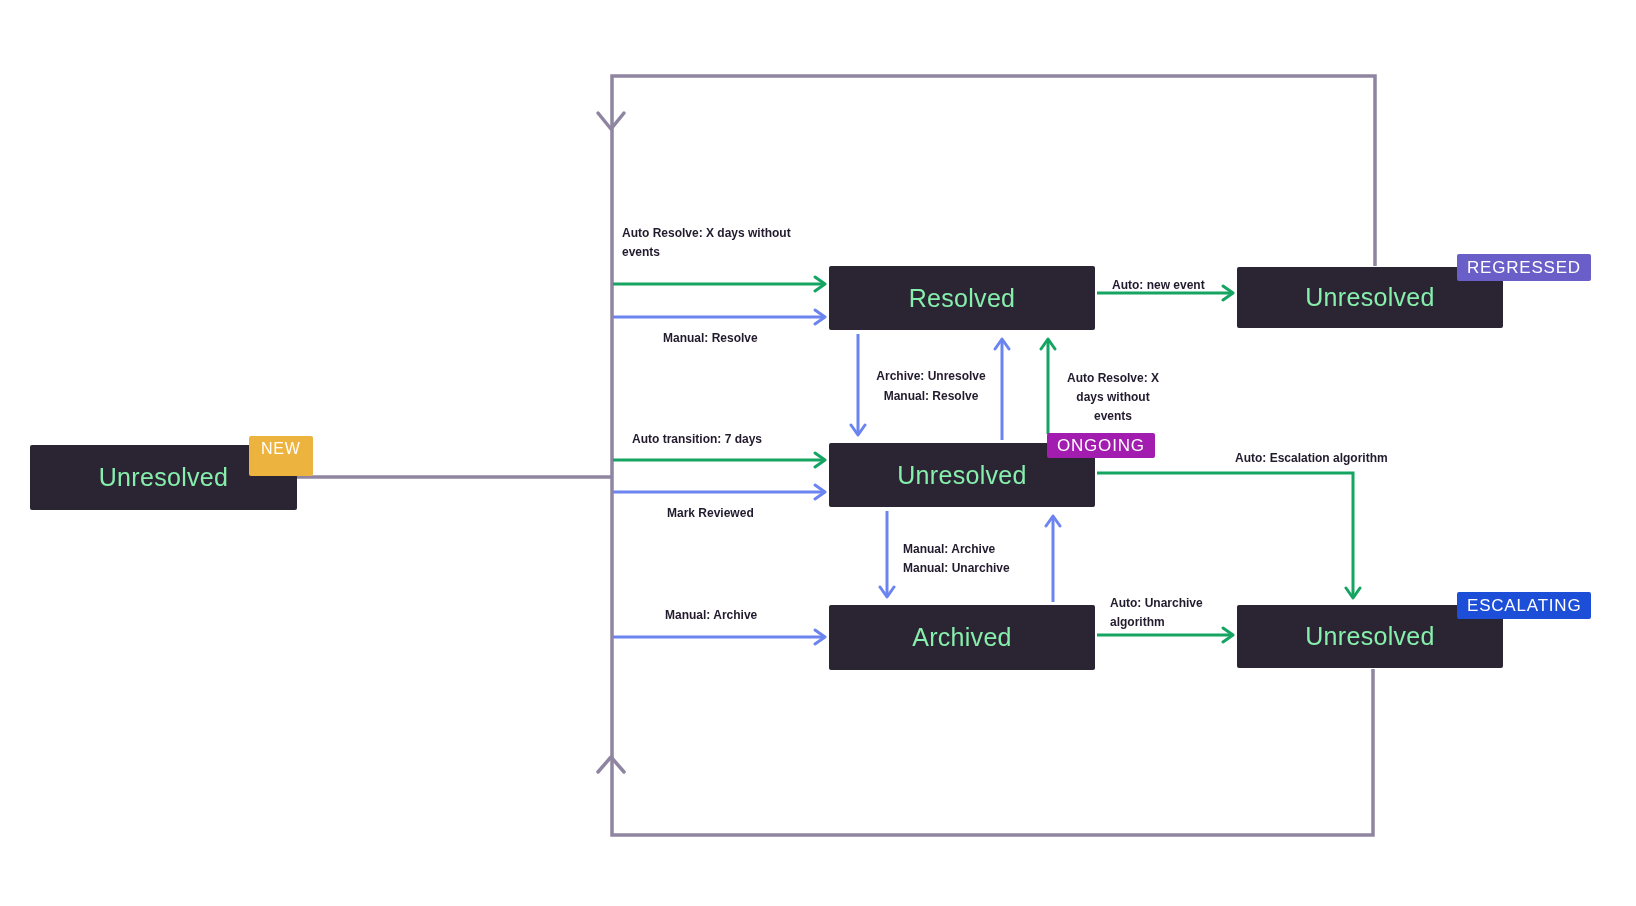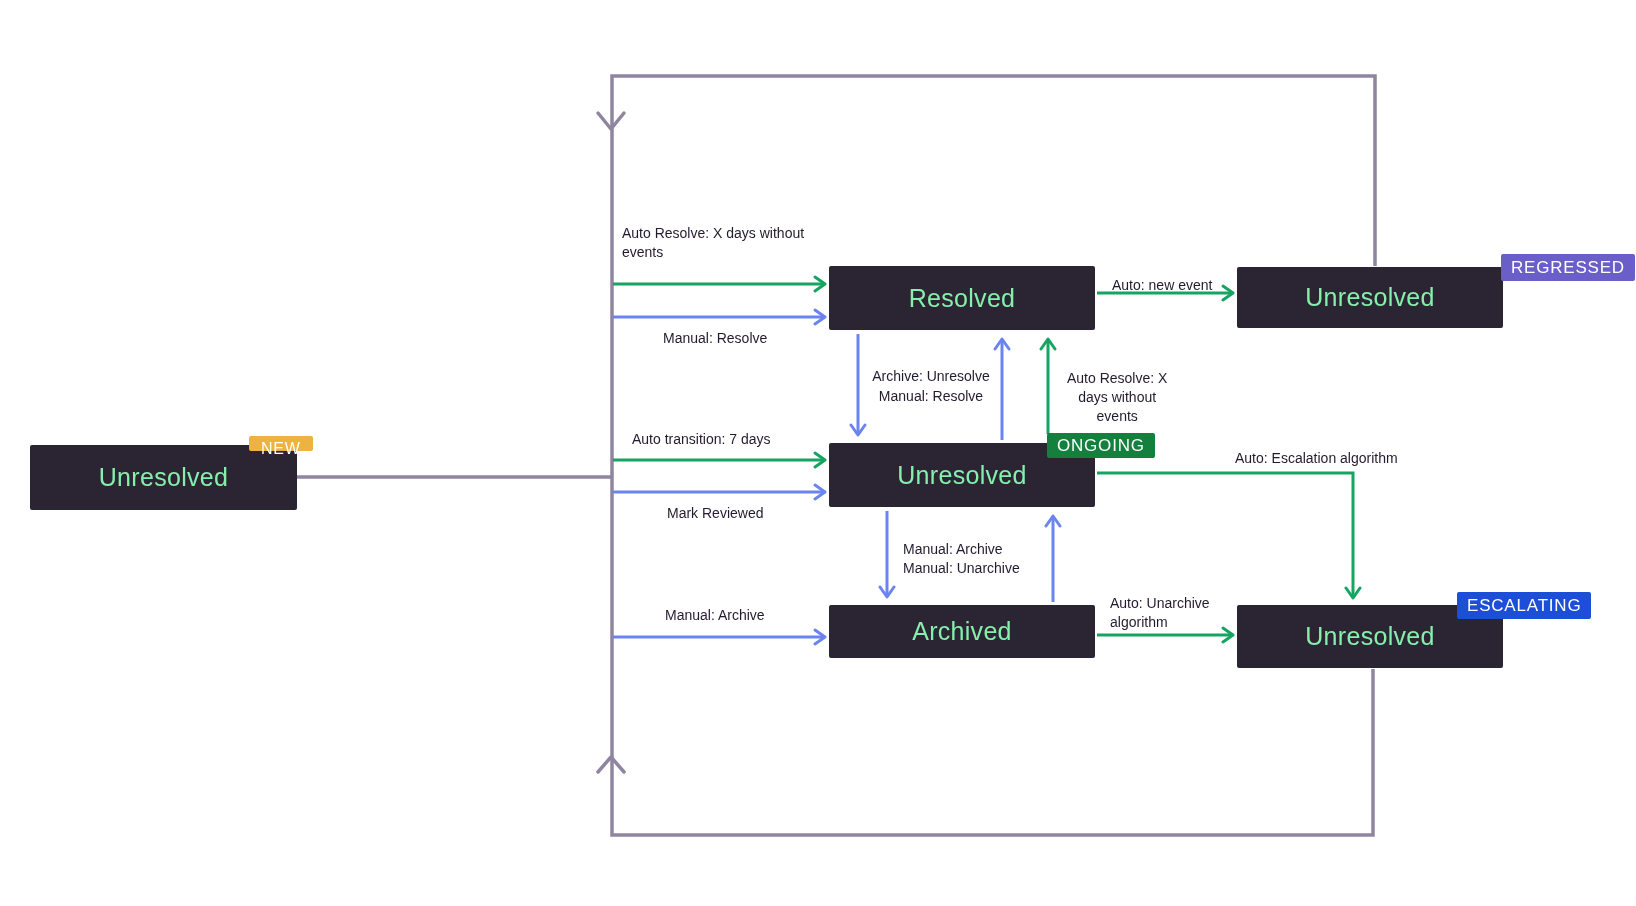--- a/index.html
+++ b/index.html
@@ -17,40 +17,40 @@
     background: #2B2433;
     color: #86efac;
     display: flex; align-items: center; justify-content: center;
     font-size: 25px; font-weight: 500; letter-spacing: 0.3px;
     border-radius: 2px;
   }
   .state-new        { left: 30px;   top: 445px; width: 267px; height: 65px; }
   .state-resolved   { left: 829px;  top: 266px; width: 266px; height: 64px; }
   .state-regressed  { left: 1237px; top: 267px; width: 266px; height: 61px; }
   .state-ongoing    { left: 829px;  top: 443px; width: 266px; height: 64px; }
-  .state-archived   { left: 829px;  top: 605px; width: 266px; height: 53px; }
+  .state-archived   { left: 829px;  top: 605px; width: 266px; height: 65px; }
   .state-escalating { left: 1237px; top: 605px; width: 266px; height: 63px; }
 
   .badge {
     position: absolute;
     color: #ffffff; font-weight: 500;
     letter-spacing: 0.8px;
     padding: 0 10px;
     border-radius: 2px;
     white-space: nowrap;
     z-index: 5;
   }
-  .badge-new        { left: 249px;  top: 436px; height: 15px; line-height: 25px; font-size: 16px; background: #EDB33F; padding: 0 12px; }
-  .badge-regressed  { left: 1457px; top: 254px; height: 27px; line-height: 27px; font-size: 17px; background: #6A5FC8; margin-left: 44px; }
-  .badge-ongoing    { left: 1047px; top: 433px; height: 25px; line-height: 25px; font-size: 17px; background: #15803d; }
+  .badge-new        { left: 249px;  top: 436px; height: 40px; line-height: 25px; font-size: 16px; background: #EDB33F; padding: 0 12px; }
+  .badge-regressed  { left: 1457px; top: 254px; height: 27px; line-height: 27px; font-size: 17px; background: #6A5FC8; }
+  .badge-ongoing    { left: 1047px; top: 433px; height: 25px; line-height: 25px; font-size: 17px; background: #a21caf; }
   .badge-escalating { left: 1457px; top: 592px; height: 27px; line-height: 27px; font-size: 17px; background: #1d4ed8; }
 
   .edge-label {
     position: absolute;
-    font-size: 14px; font-weight: 400;
+    font-size: 12px; font-weight: 700;
     color: #221B2E;
     line-height: 19px;
     white-space: nowrap;
   }
   .lbl-auto-resolve-left   { left: 622px;  top: 224px; }
   .lbl-manual-resolve-left { left: 663px;  top: 329px; }
   .lbl-auto-new-event      { left: 1112px; top: 276px; }
   .lbl-unresolve-resolve   { left: 840px;  top: 366px; width: 182px; text-align: center; line-height: 20px; }
   .lbl-auto-resolve-right  { left: 1067px; top: 369px; text-align: center; }
   .lbl-auto-transition     { left: 632px;  top: 430px; }

